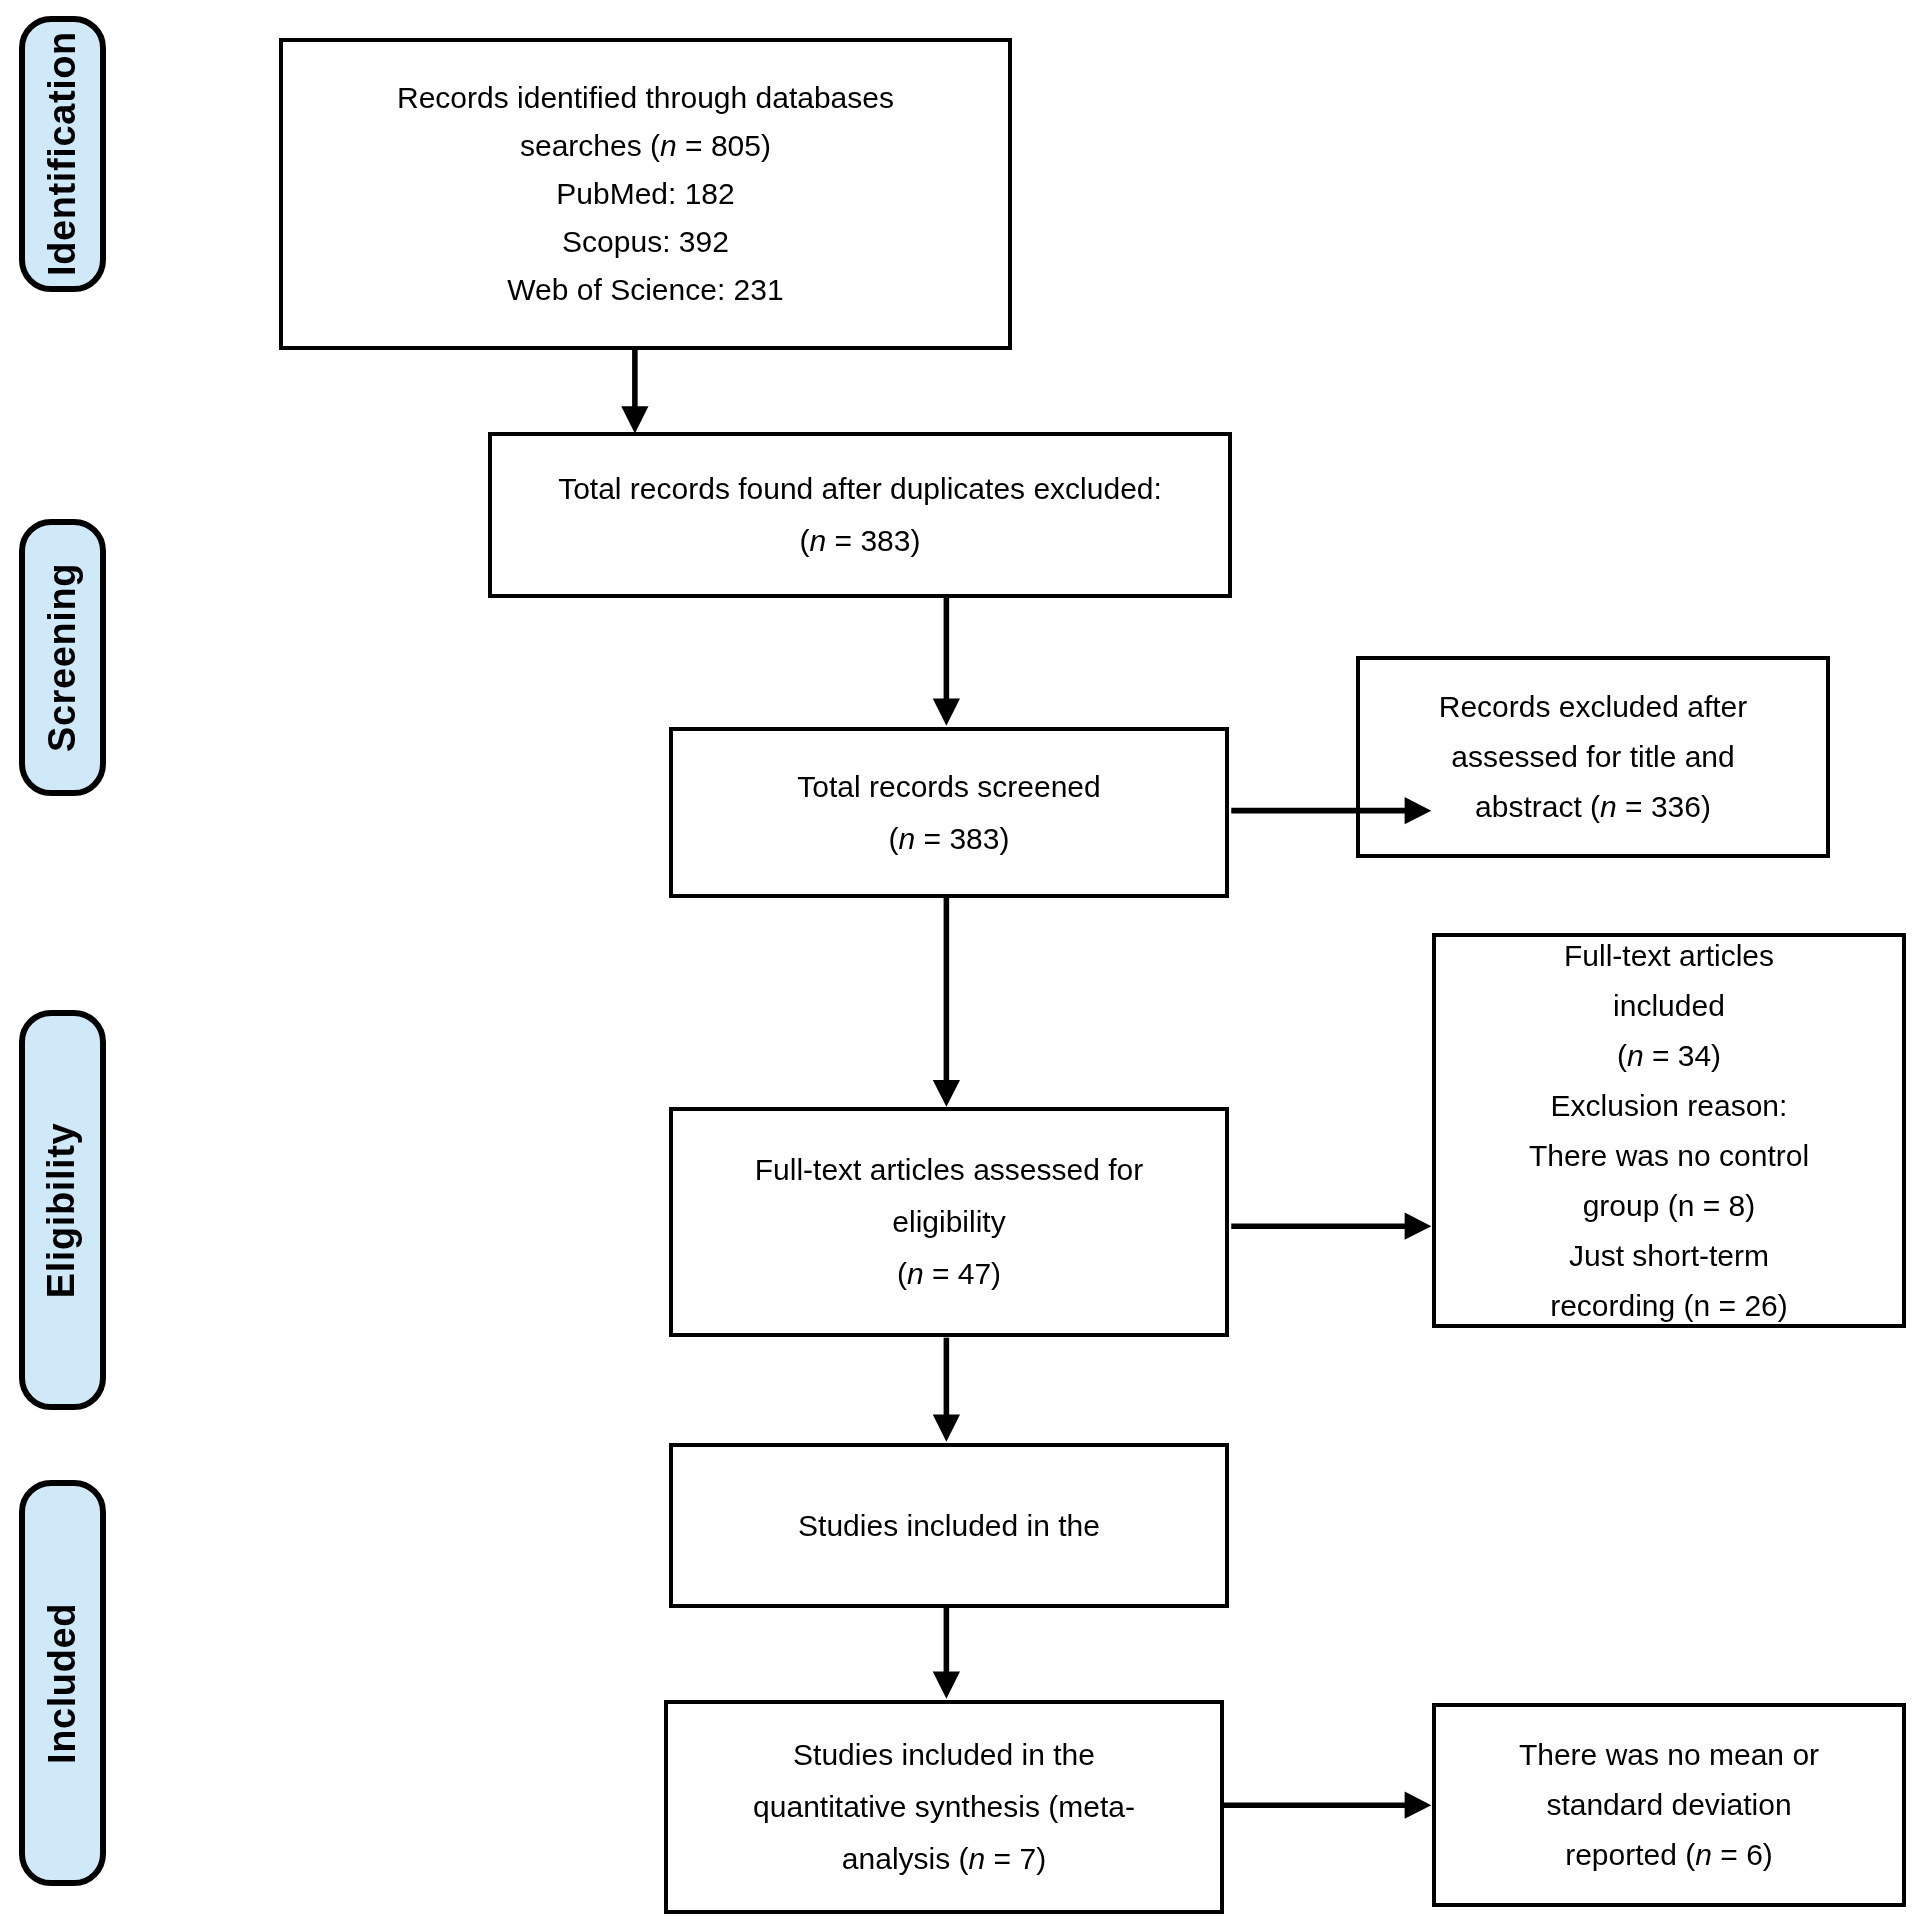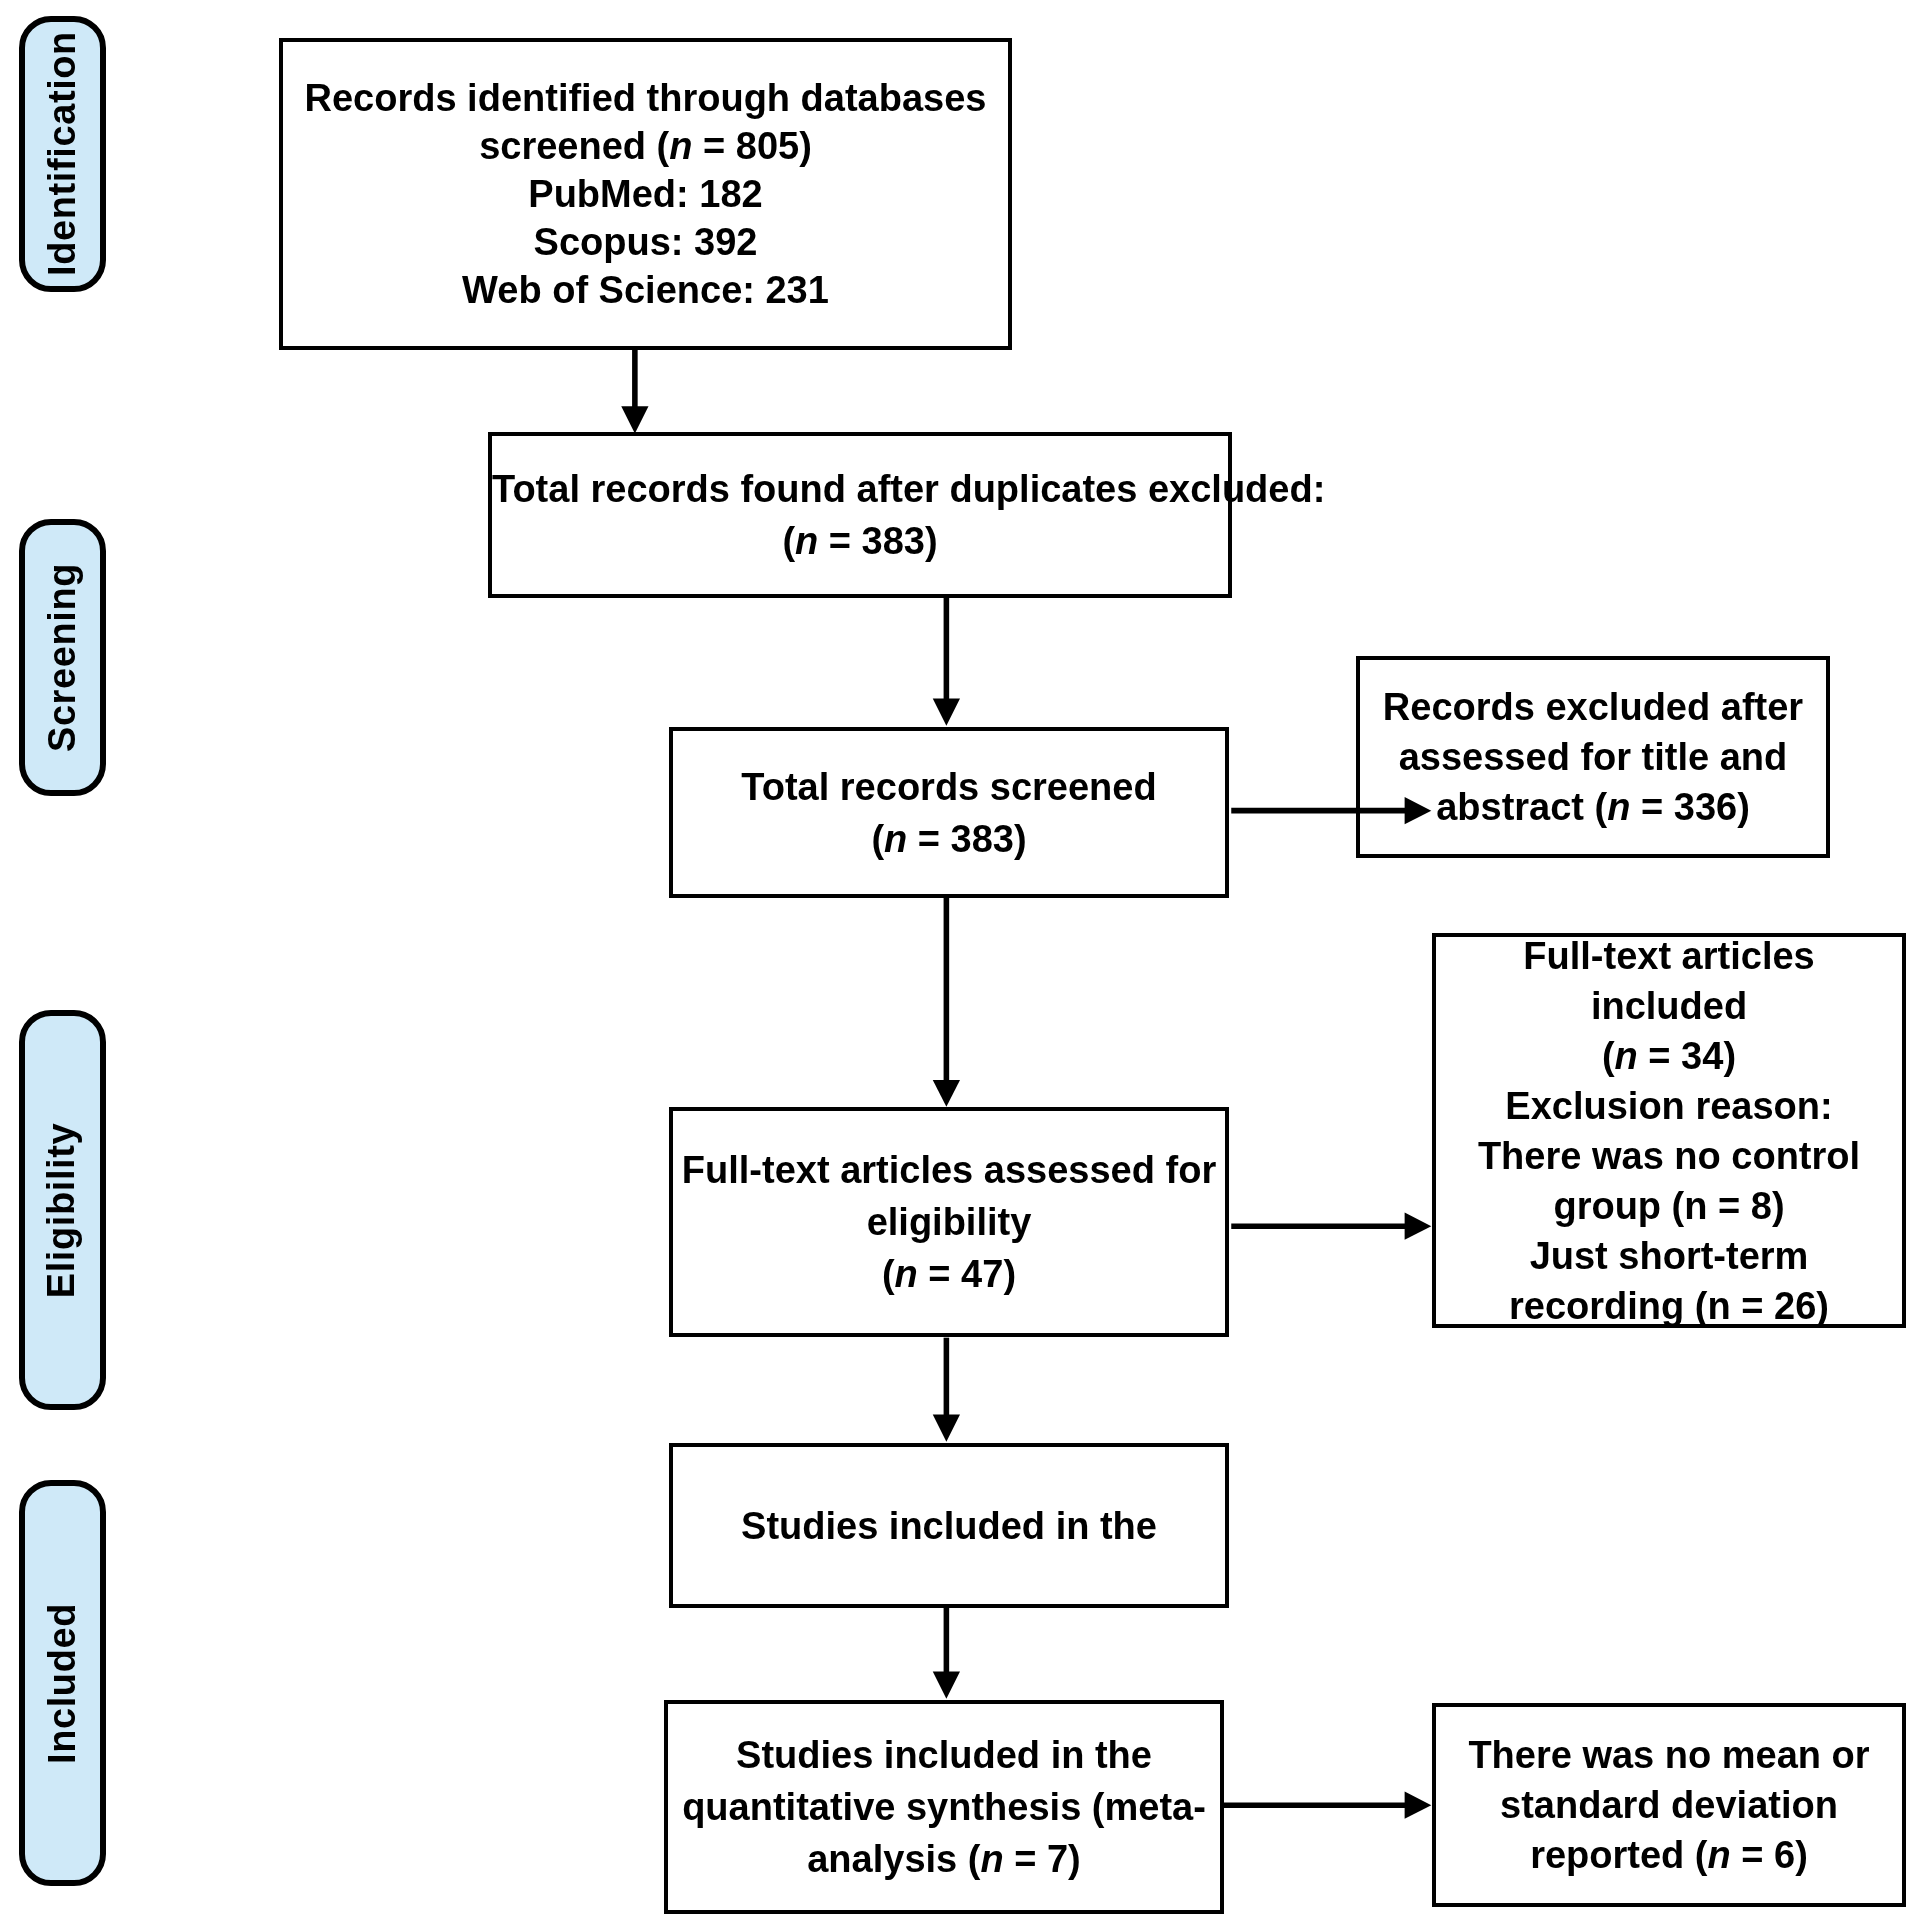--- a/index.html
+++ b/index.html
@@ -37,24 +37,23 @@
     position:absolute;
     background:#ffffff;
     border:4.3px solid #000000;
     box-sizing:border-box;
     display:flex;
     align-items:center;
     justify-content:center;
     text-align:center;
   }
   .box-lines{
-    font-size:38px;
+    font-size:30px;
     line-height:50px;
     width:100%;
-    font-weight:bold;
   }
   .box-lines .line{white-space:nowrap;}
   .lh78 .line{line-height:48px;}
   .lh84 .line{line-height:52px;}
   .box-lines em{font-style:italic;font-family:inherit;}
   
   .arrows{
     position:absolute;
     left:0;top:0;
     pointer-events:none;
@@ -76,21 +75,21 @@
   <div class="stage" style="top:1010px;height:400px;">
     <span class="vtext">Eligibility</span>
   </div>
   <div class="stage" style="top:1480px;height:406px;">
     <span class="vtext">Included</span>
   </div>
 
   <div class="box" style="left:279px;top:38px;width:733px;height:312px;">
     <div class="box-lines lh78">
         <div class="line"><span>Records identified through databases</span></div>
-        <div class="line"><span>screened (</span><em>n</em><span> = 805)</span></div>
+        <div class="line"><span>searches (</span><em>n</em><span> = 805)</span></div>
         <div class="line"><span>PubMed: 182</span></div>
         <div class="line"><span>Scopus: 392</span></div>
         <div class="line"><span>Web of Science: 231</span></div>
       </div>
   </div>
 
   <div class="box" style="left:488px;top:432px;width:744px;height:166px;">
     <div class="box-lines lh84">
         <div class="line"><span>Total records found after duplicates excluded:</span></div>
         <div class="line"><span>(</span><em>n</em><span> = 383)</span></div>

